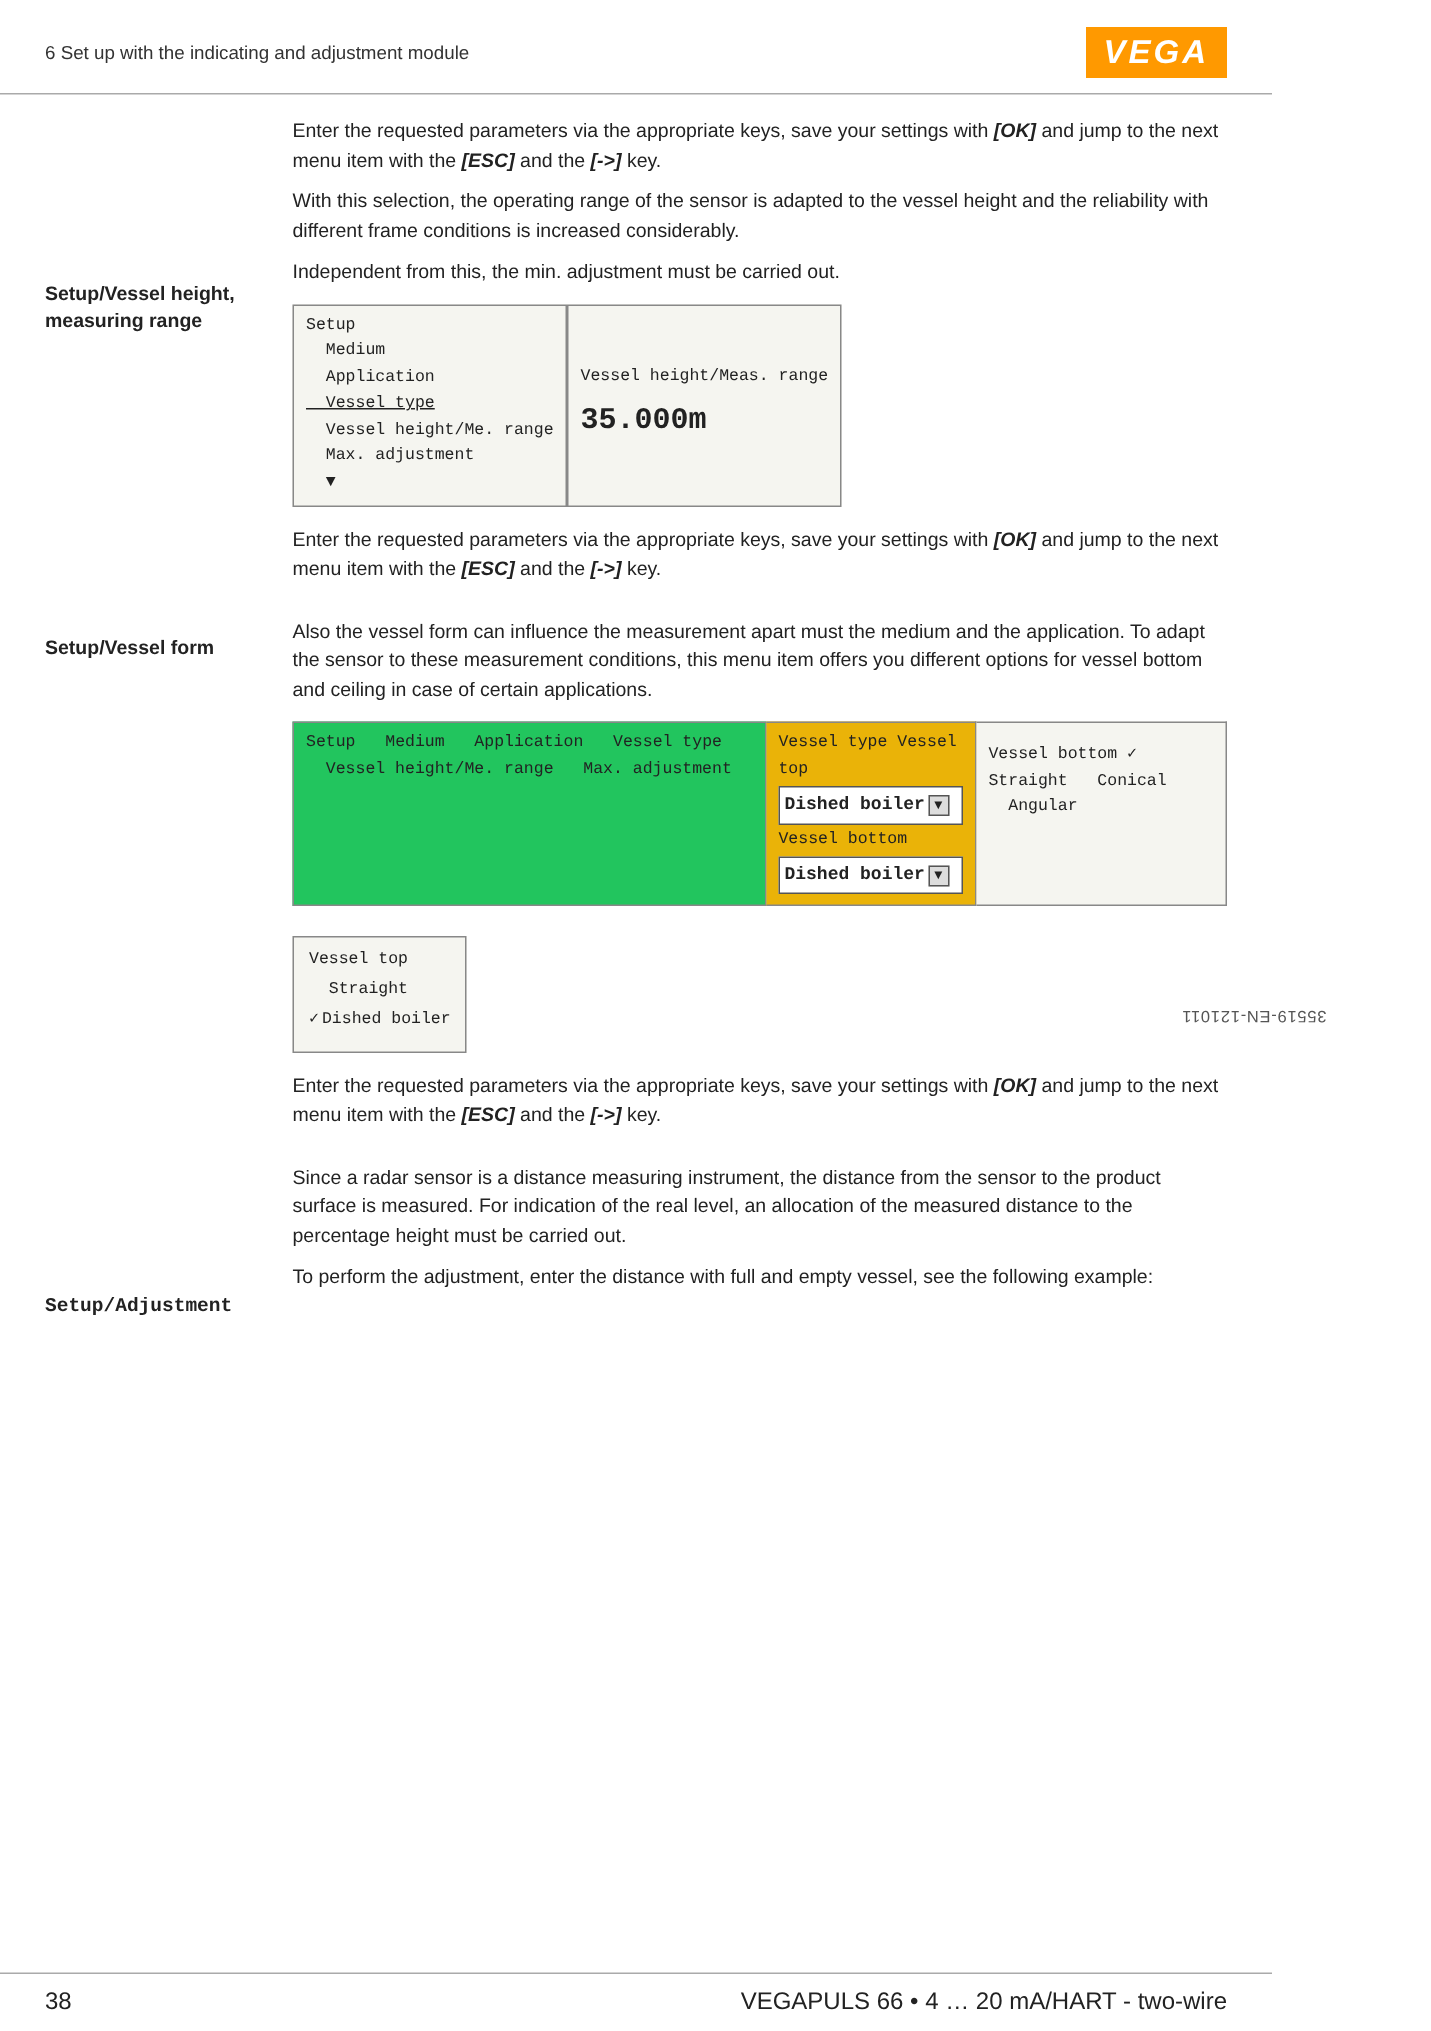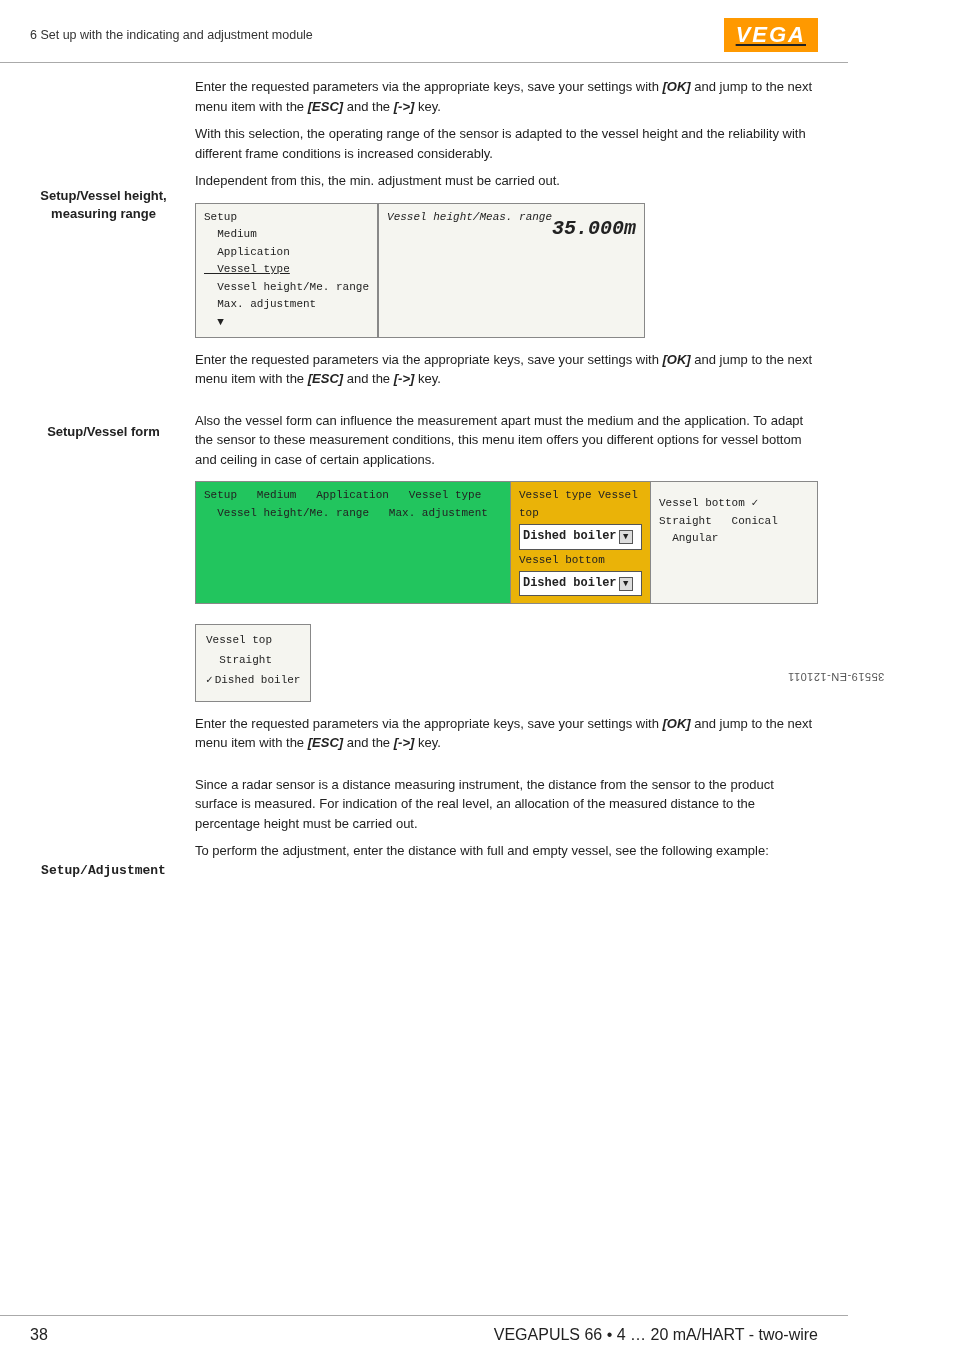--- a/index.html
+++ b/index.html
@@ -39,21 +39,20 @@
       display: flex;
       align-items: center;
     }
 
     .logo-box {
       background: #f90;
       padding: 4px 12px;
       display: flex;
       align-items: center;
       justify-content: flex-start;
-      text-decoration: underline;
     }
 
     .logo-text {
       font-size: 22px;
       font-weight: 900;
       color: #fff;
       letter-spacing: 2px;
       font-style: italic;
     }
 
@@ -61,21 +60,20 @@
     .main-content {
       display: flex;
       padding: 0 30px 20px 30px;
     }
 
     .left-col {
       width: 165px;
       min-width: 165px;
       padding-right: 18px;
       padding-top: 6px;
-      text-align: center;
     }
 
     .right-col {
       flex: 1;
       padding-top: 6px;
     }
 
     .section-label {
       font-weight: bold;
       font-size: 13px;
@@ -119,25 +117,24 @@
       display: block;
       white-space: nowrap;
     }
 
     .ui-box .menu-item.selected {
       text-decoration: underline;
     }
 
     .ui-box.large-value {
       display: flex;
-      flex-direction: row;
+      flex-direction: column;
       align-items: flex-start;
       justify-content: center;
       min-width: 160px;
-      font-style: italic;
     }
 
     .ui-box.large-value .label-sm {
       font-size: 11px;
     }
 
     .ui-box.large-value .value-lg {
       font-size: 20px;
       font-weight: bold;
       margin-top: 4px;

